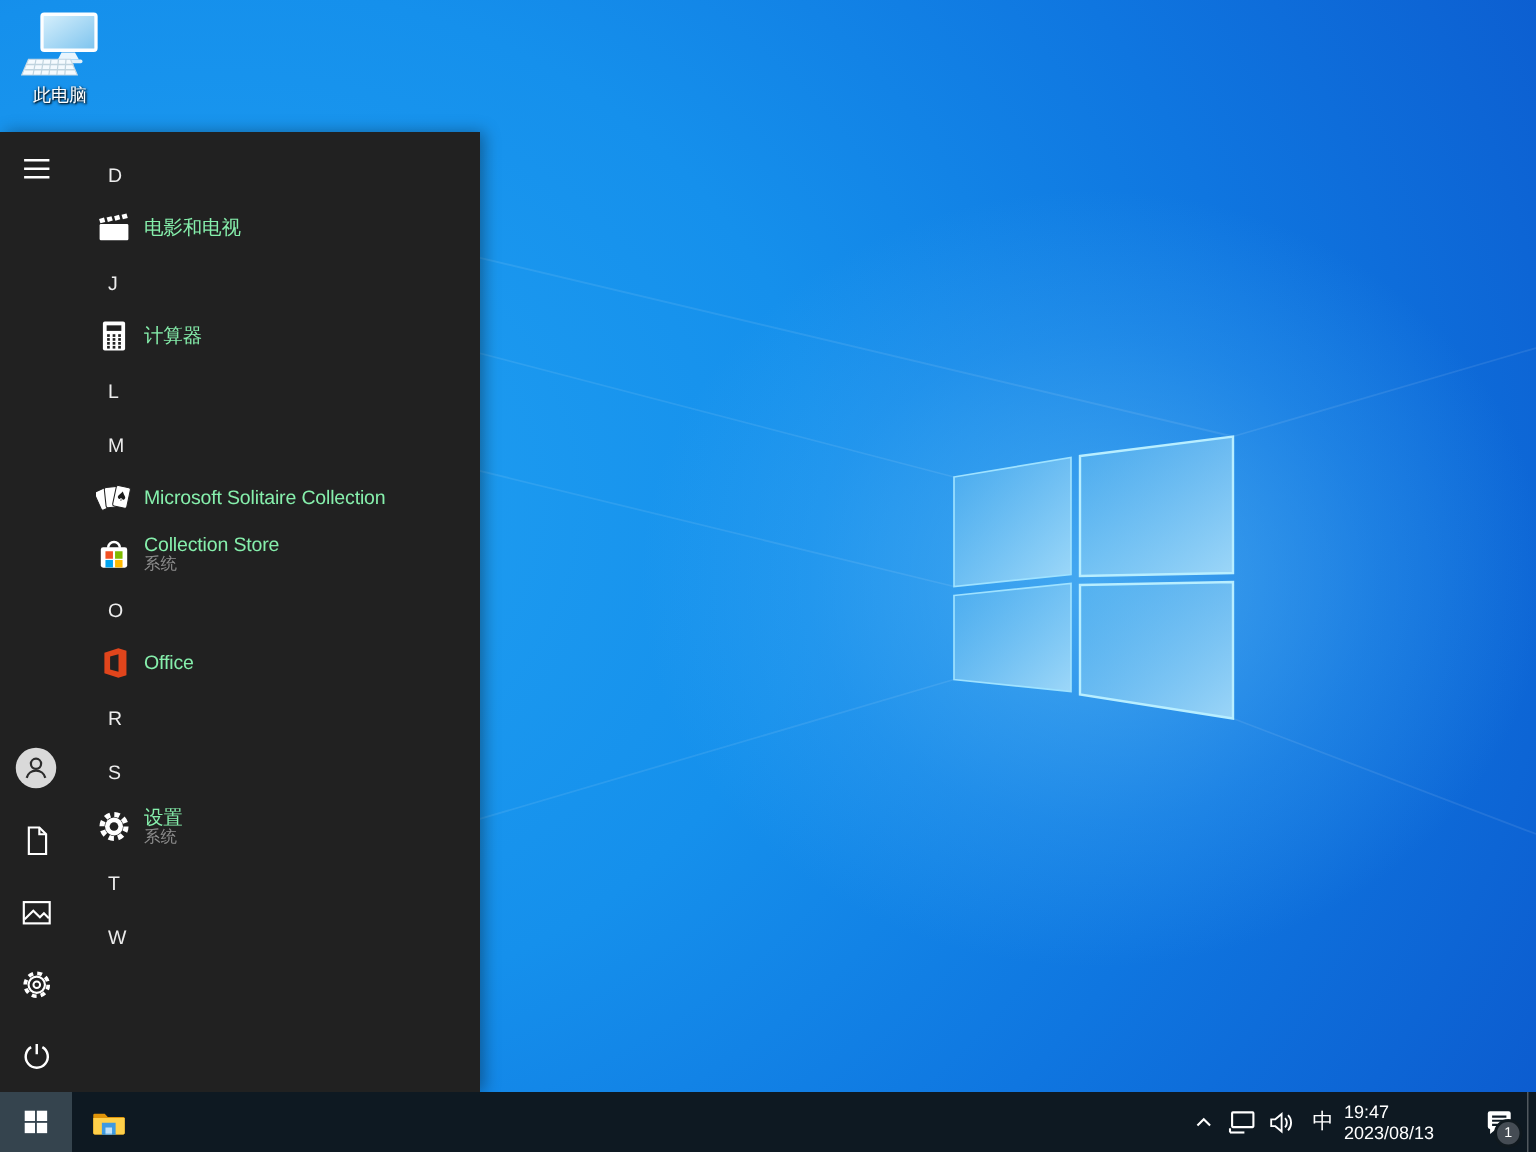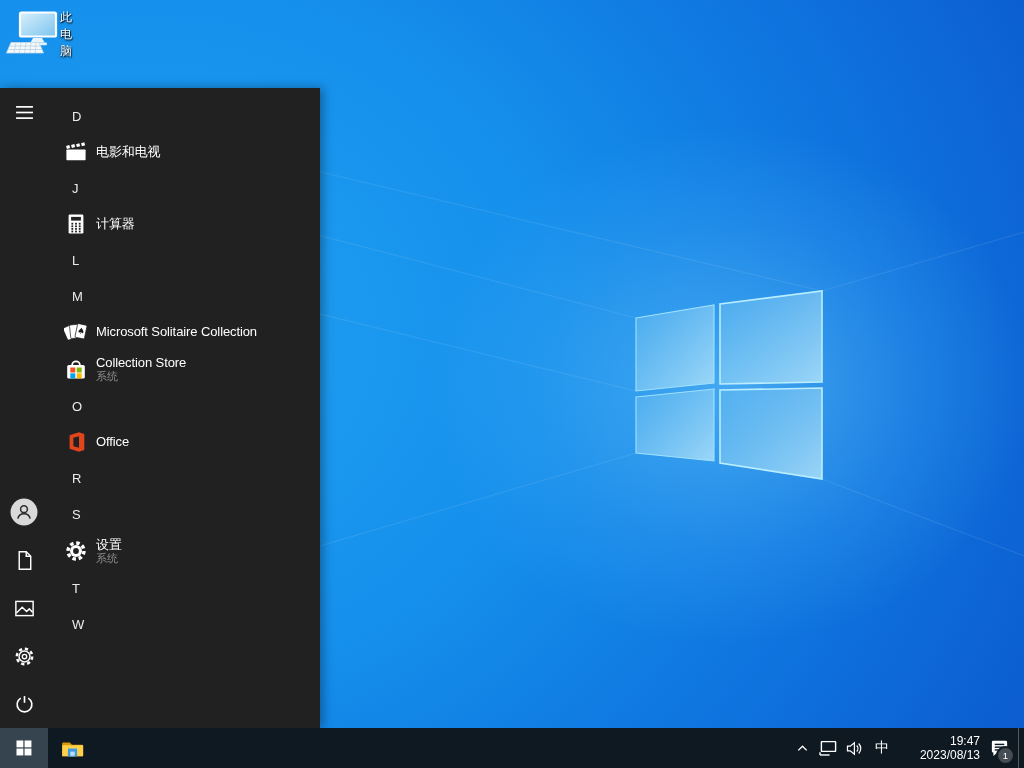--- a/index.html
+++ b/index.html
@@ -7,53 +7,53 @@
   .screen{position:relative;width:1024px;height:768px;background:#000;}
 
   
   .wallpaper{position:absolute;left:0;top:0;width:1024px;height:728px;
     background:
       radial-gradient(420px 360px at 71.2% 53%, rgba(110,200,250,.55) 0%, rgba(70,170,243,.28) 45%, rgba(70,170,243,0) 72%),
       radial-gradient(1350px 1150px at 14% 46%, #21a1f2 0%, #1590ec 30%, #0f76e0 52%, #0c5ccf 74%, #1243c4 100%);}
   .wp-art{position:absolute;left:0;top:0;width:1024px;height:728px;display:block;}
 
   
-  .desktop-icon{position:absolute;left:4px;top:8px;width:72px;display:flex;flex-direction:row;align-items:center;cursor:default;}
+  .desktop-icon{position:absolute;left:4px;top:8px;width:72px;display:flex;flex-direction:column;align-items:center;cursor:default;}
   .desktop-icon svg{display:block;}
   .di-label{margin-top:1px;font-size:12px;color:#fff;text-shadow:0 1px 2px rgba(0,0,0,.9),1px 1px 1px rgba(0,0,0,.7);}
 
   
   .start-menu{position:absolute;left:0;top:88px;width:320px;height:640px;background:#212121;box-shadow:3px 0 10px rgba(0,0,0,.35);}
   .rail{position:absolute;left:0;top:0;width:48px;height:100%;}
   .rail-btn{width:48px;height:48px;display:flex;align-items:center;justify-content:center;background:none;border:none;padding:0;cursor:pointer;}
   .rail-bottom{position:absolute;left:0;bottom:0;width:48px;}
   .app-list{position:absolute;left:48px;top:0;width:272px;height:100%;padding-top:10px;box-sizing:border-box;overflow:hidden;}
   .al-header{height:36px;display:flex;align-items:center;padding-left:24px;cursor:pointer;}
   .al-letter{color:#ececec;font-size:13px;}
   .al-item{height:36px;display:flex;align-items:center;gap:8px;padding:0 18px 0 16px;cursor:pointer;}
   .al-item.two{height:38px;}
   .ic{display:flex;}
   .ic svg{display:block;}
   .al-ic{width:24px;height:24px;flex:none;align-items:center;justify-content:center;}
   .al-text{display:flex;flex-direction:column;line-height:1.18;overflow:hidden;}
-  .al-label{font-size:13px;color:#ffffff;white-space:nowrap;letter-spacing:-0.1px;}
+  .al-label{font-size:13px;color:#86efac;white-space:nowrap;letter-spacing:-0.1px;}
   .al-sub{font-size:11px;color:#8d8d8d;font-family:Liberation Serif, serif;}
   .al-chev{margin-left:auto;}
 
   
   .taskbar{position:absolute;left:0;top:728px;width:1024px;height:40px;background:#0e1922;display:flex;align-items:stretch;}
   .tb-btn{width:48px;height:40px;display:flex;align-items:center;justify-content:center;background:none;border:none;padding:0;cursor:pointer;}
   .tb-btn.active{background:#35444e;}
   .tb-spacer{flex:1;}
   .tray{display:flex;align-items:stretch;}
   .tray-btn{display:flex;align-items:center;justify-content:center;background:none;border:none;padding:0;cursor:pointer;color:#fff;}
   .tray-chevron{width:24px;}
   .tray-net,.tray-vol{width:27px;}
   .tray-ime{width:28px;font-size:14px;color:#fff;font-family:"Liberation Sans","DejaVu Sans",sans-serif;}
-  .tray-clock{width:84px;display:flex;flex-direction:column;align-items:flex-end;justify-content:center;color:#fff;line-height:14px;font-size:12px;}
+  .tray-clock{width:84px;display:flex;flex-direction:column;align-items:flex-start;justify-content:center;color:#fff;line-height:14px;font-size:12px;}
   .tray-action{width:38px;position:relative;}
   .badge{position:absolute;right:3px;bottom:3px;width:15px;height:15px;border-radius:50%;background:#454c54;border:2px solid #10191f;color:#fff;font-size:9.5px;display:flex;align-items:center;justify-content:center;box-sizing:content-box;}
   .show-desktop{width:5px;border-left:1px solid rgba(255,255,255,.28);height:100%;cursor:pointer;}
 </style>
 </head>
 <body>
 
 <div class="screen">
 
   <div class="wallpaper">

